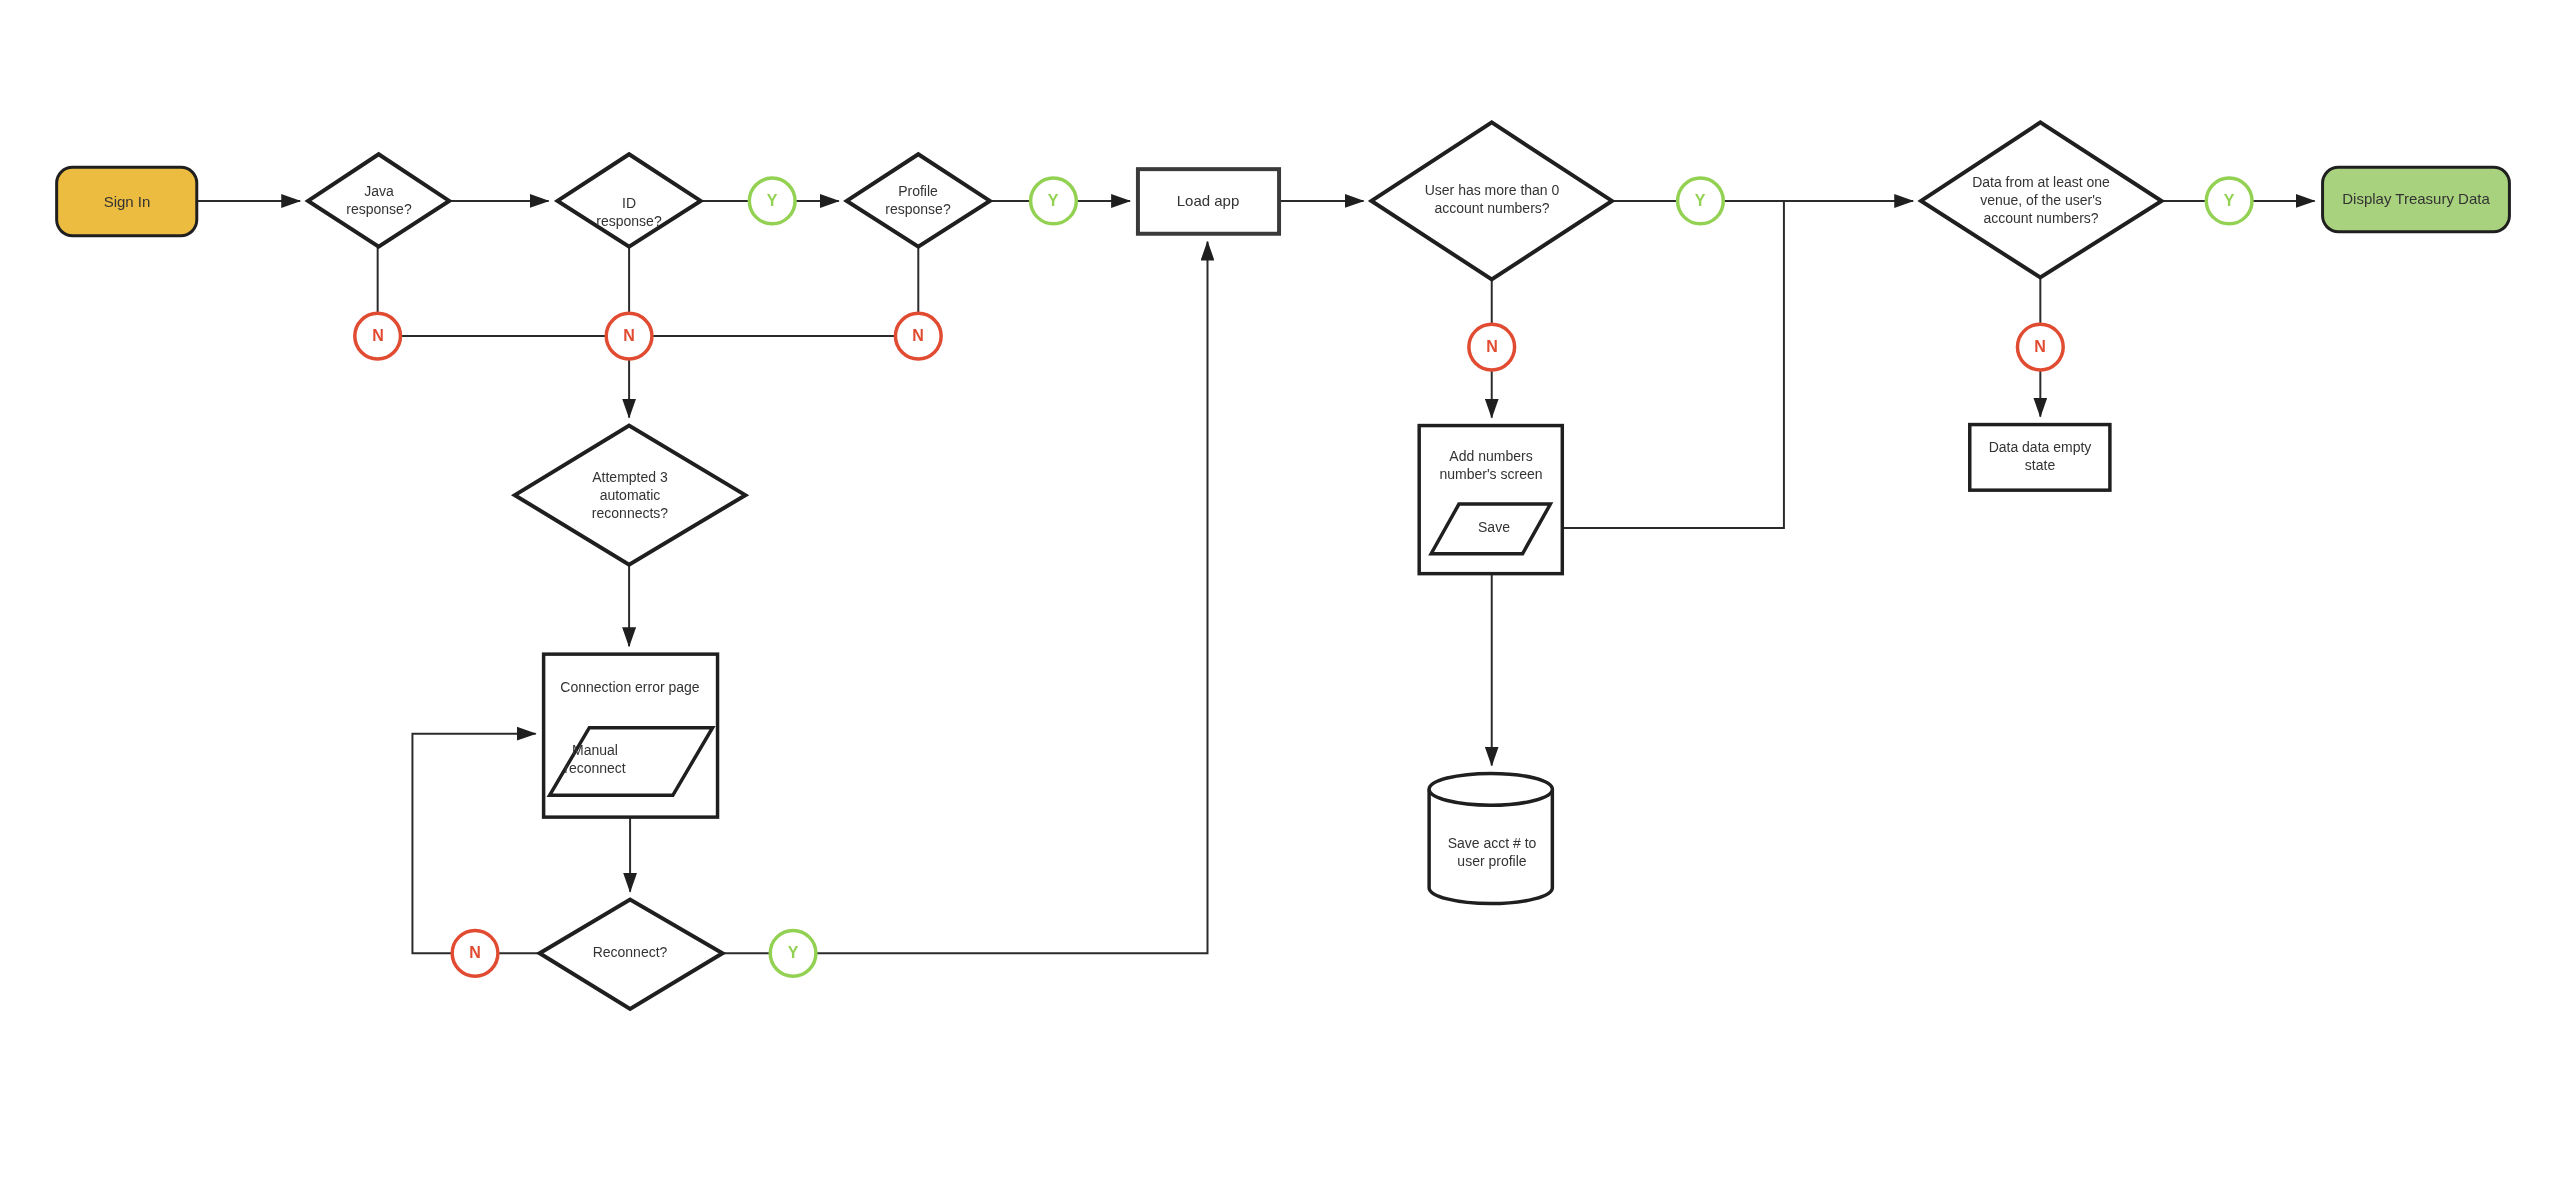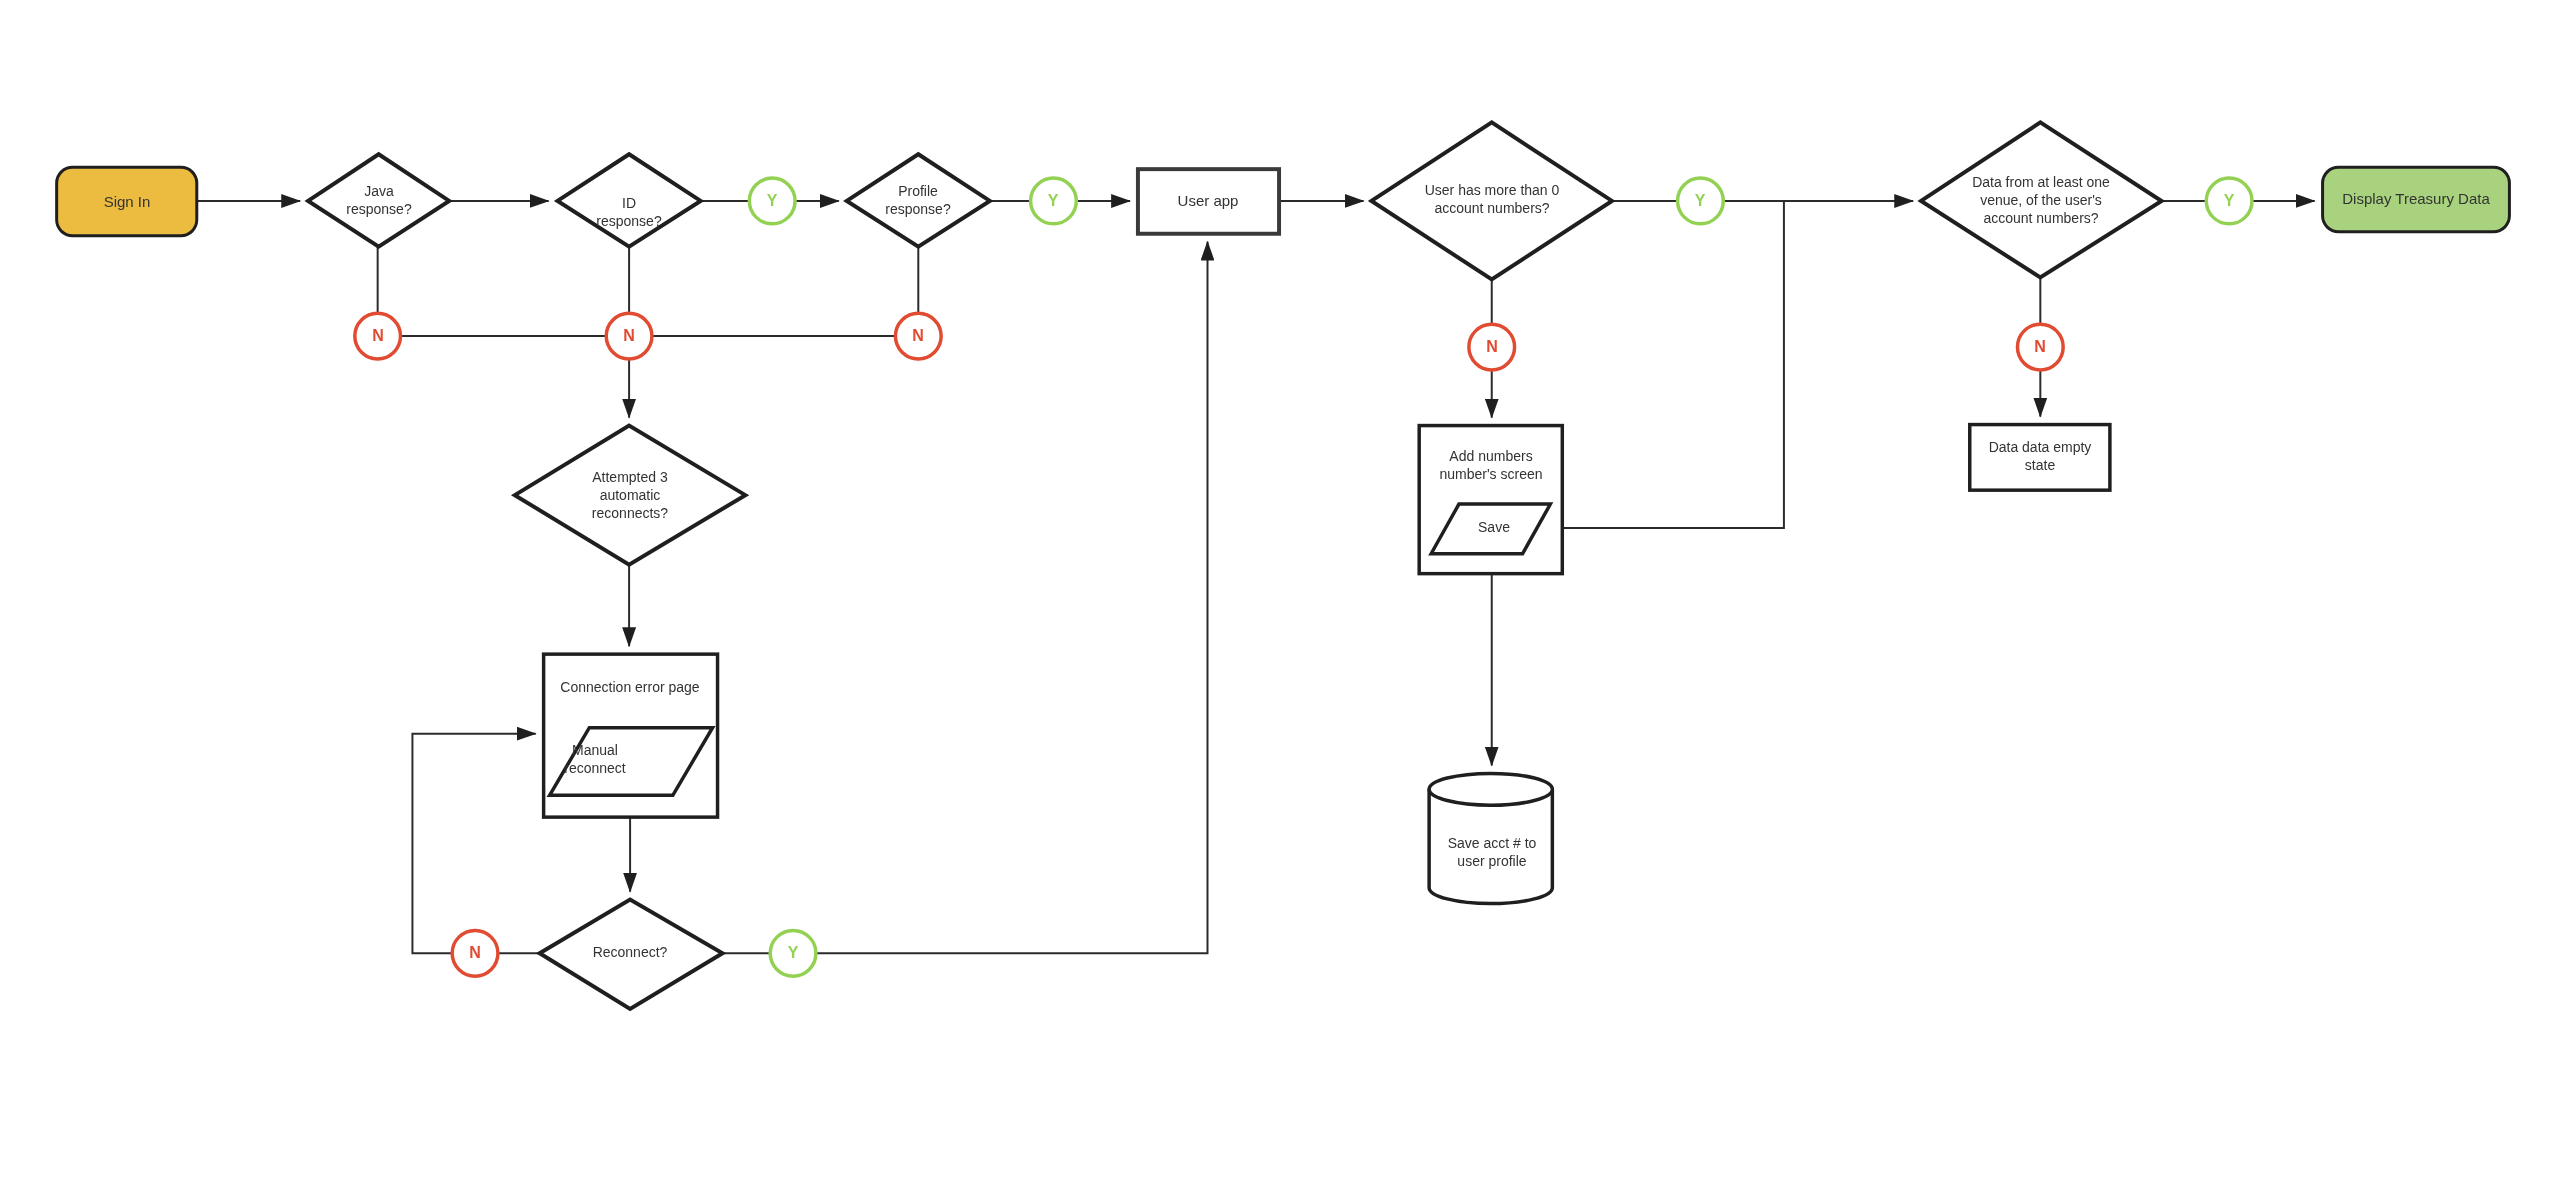--- a/index.html
+++ b/index.html
@@ -119,21 +119,21 @@
     <circle cx="924" cy="338" r="23" fill="#ffffff" stroke="#E14B31" stroke-width="3.5"></circle>
     <circle cx="478" cy="959" r="23" fill="#ffffff" stroke="#E14B31" stroke-width="3.5"></circle>
     <circle cx="1501" cy="349" r="23" fill="#ffffff" stroke="#E14B31" stroke-width="3.5"></circle>
     <circle cx="2053" cy="349" r="23" fill="#ffffff" stroke="#E14B31" stroke-width="3.5"></circle>
   </svg>
 
   <div class="lbl big" style="left:127px;top:202px;width:119px">Sign In</div>
   <div class="lbl" style="left:379px;top:200px;width:80px">Java response?</div>
   <div class="lbl" style="left:629px;top:212px;width:80px">ID response?</div>
   <div class="lbl" style="left:918px;top:200px;width:80px">Profile response?</div>
-  <div class="lbl big" style="left:1208px;top:201px;width:119px">User app</div>
+  <div class="lbl big" style="left:1208px;top:201px;width:119px">Load app</div>
   <div class="lbl" style="left:1492px;top:199px;width:139px">User has more than 0 account numbers?</div>
   <div class="lbl" style="left:2041px;top:200px;width:154px">Data from at least one venue, of the user's account numbers?</div>
   <div class="lbl big" style="left:2416px;top:199px;width:179px">Display Treasury Data</div>
   <div class="lbl" style="left:630px;top:495px;width:109px">Attempted 3 automatic reconnects?</div>
   <div class="lbl" style="left:630px;top:687px;width:179px">Connection error page</div>
   <div class="lbl" style="left:595px;top:759px;width:89px">Manual reconnect</div>
   <div class="lbl" style="left:630px;top:952px;width:119px">Reconnect?</div>
   <div class="lbl" style="left:1491px;top:465px;width:129px">Add numbers number's screen</div>
   <div class="lbl" style="left:1494px;top:527px;width:60px">Save</div>
   <div class="lbl" style="left:1492px;top:852px;width:114px">Save acct # to user profile</div>

